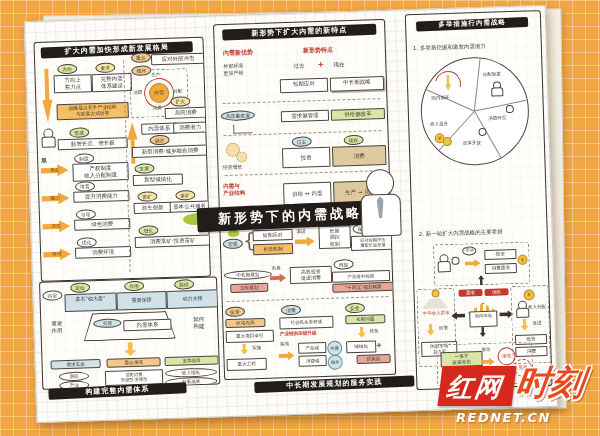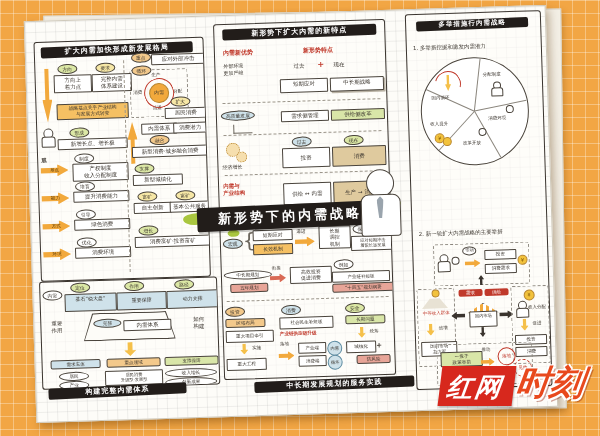--- a/index.html
+++ b/index.html
@@ -329,13 +329,14 @@
     <div class="mini-body" style="left:8px;top:25px;width:38px;height:40px;border-width:1.6px;border-radius:8px 8px 3px 3px;"></div>
     <div class="abs" style="left:24px;top:27px;width:7px;height:22px;background:#9AA4AD;clip-path:polygon(50% 0,100% 18%,70% 100%,30% 100%,0 18%);"></div>
   </div>
 </div>
 
 <div class="abs" style="left:440px;top:356px;width:158px;height:78px;z-index:9;">
   <div class="abs" style="left:0;top:10px;width:74px;height:40px;background:#D7281D;transform:skewX(-7deg);box-shadow:1px 2px 2px rgba(0,0,0,.25);">
     <div class="abs" style="left:7px;top:4px;font-size:26px;font-weight:bold;font-style:italic;color:#fff;letter-spacing:2px;">红网</div>
   </div>
   <div class="abs" style="left:76px;top:4px;font-size:34px;font-weight:bold;font-style:italic;color:#E8491D;transform:skewX(-7deg);text-shadow:-1.5px -1.5px 0 #fff,1.5px -1.5px 0 #fff,-1.5px 1.5px 0 #fff,1.5px 1.5px 0 #fff,3px 3px 0 rgba(140,30,10,.4);">时刻</div>
+  <div class="abs" style="left:16px;top:54px;font-size:13px;font-weight:bold;font-style:italic;color:#fff;letter-spacing:1.5px;text-shadow:1px 1px 2px rgba(120,60,0,.5);">REDNET.CN</div>
 </div>
 
 </body></html>

